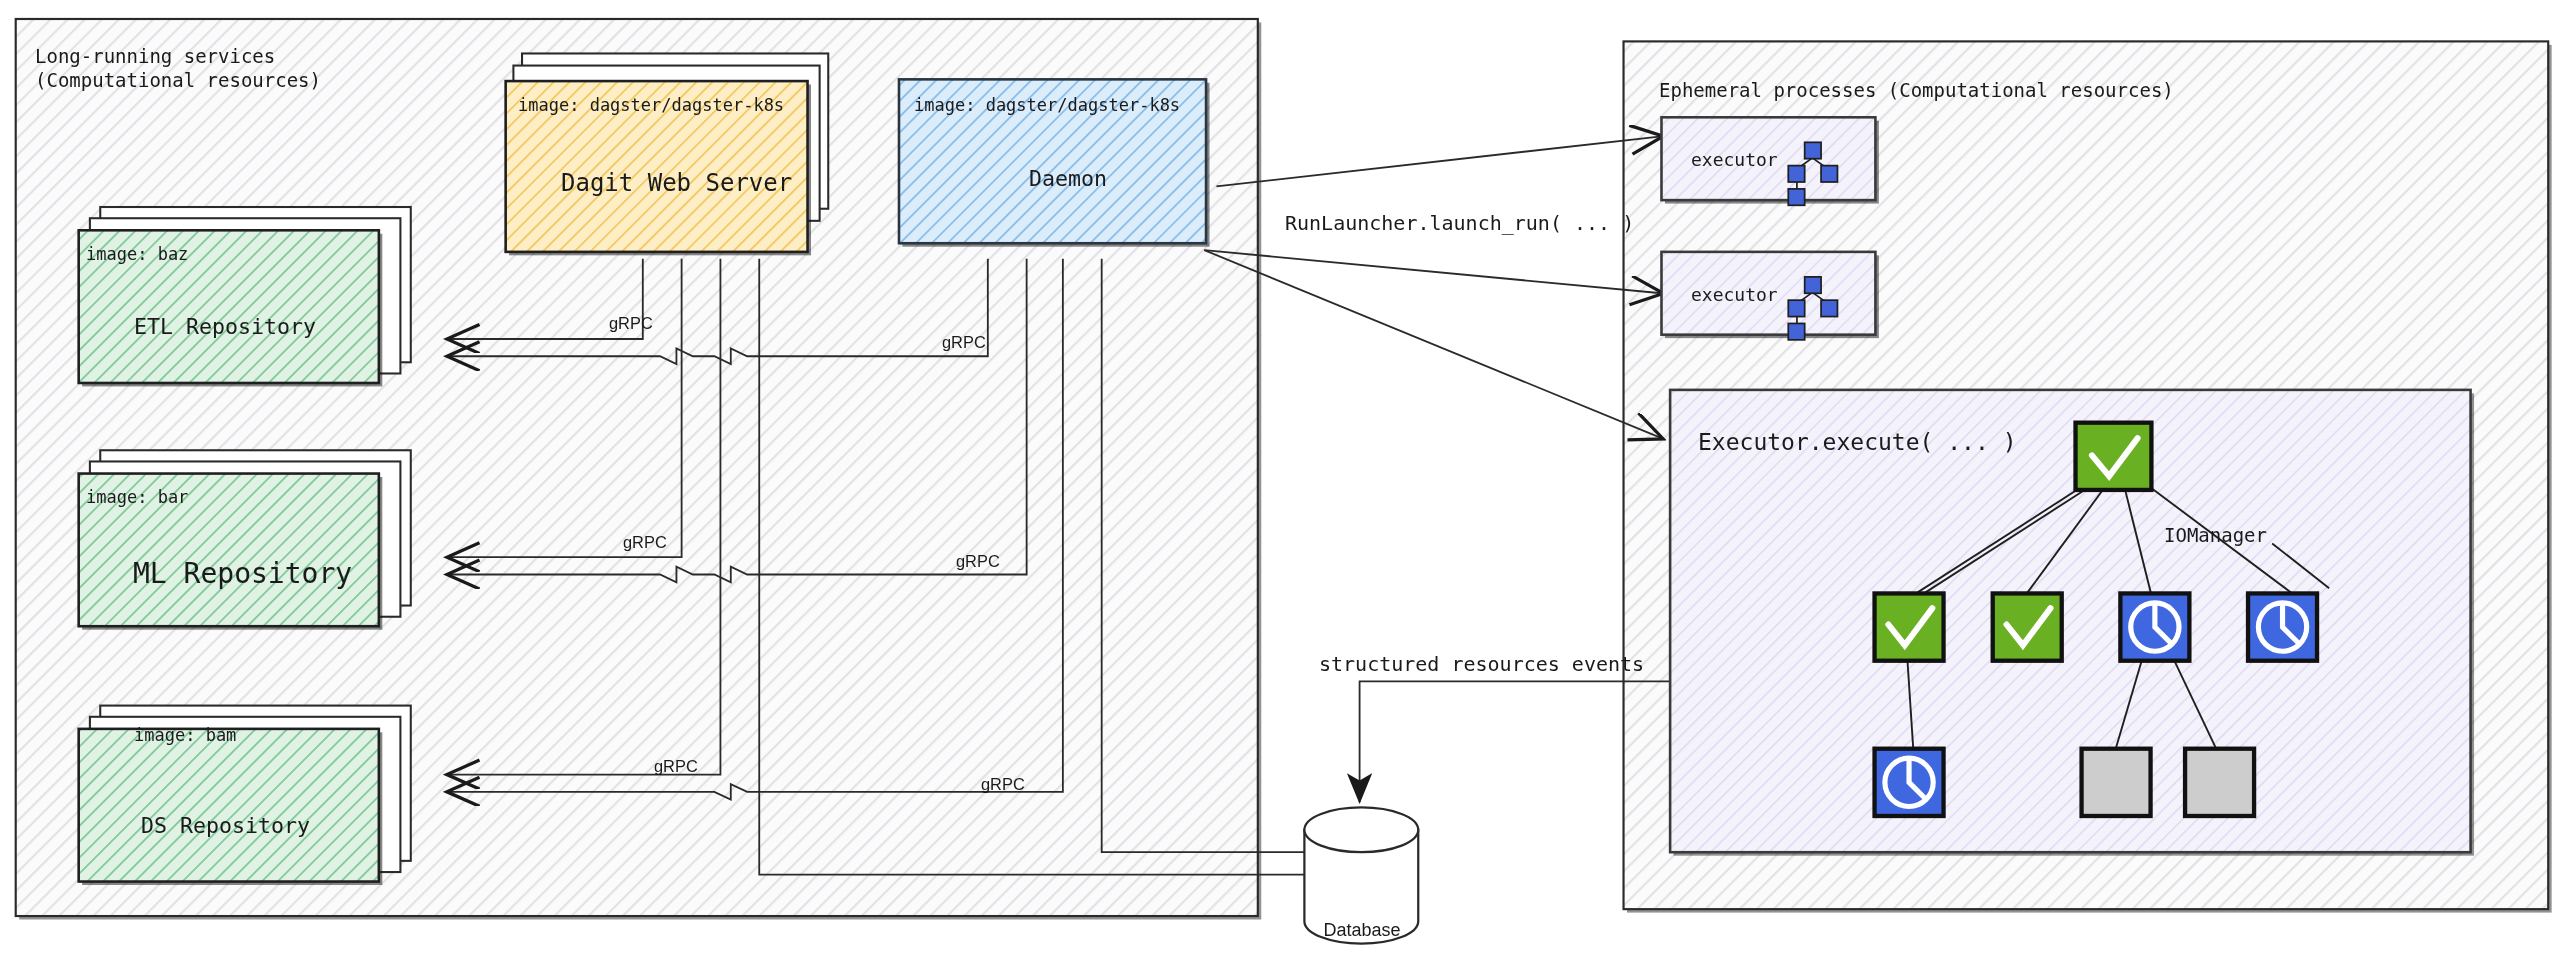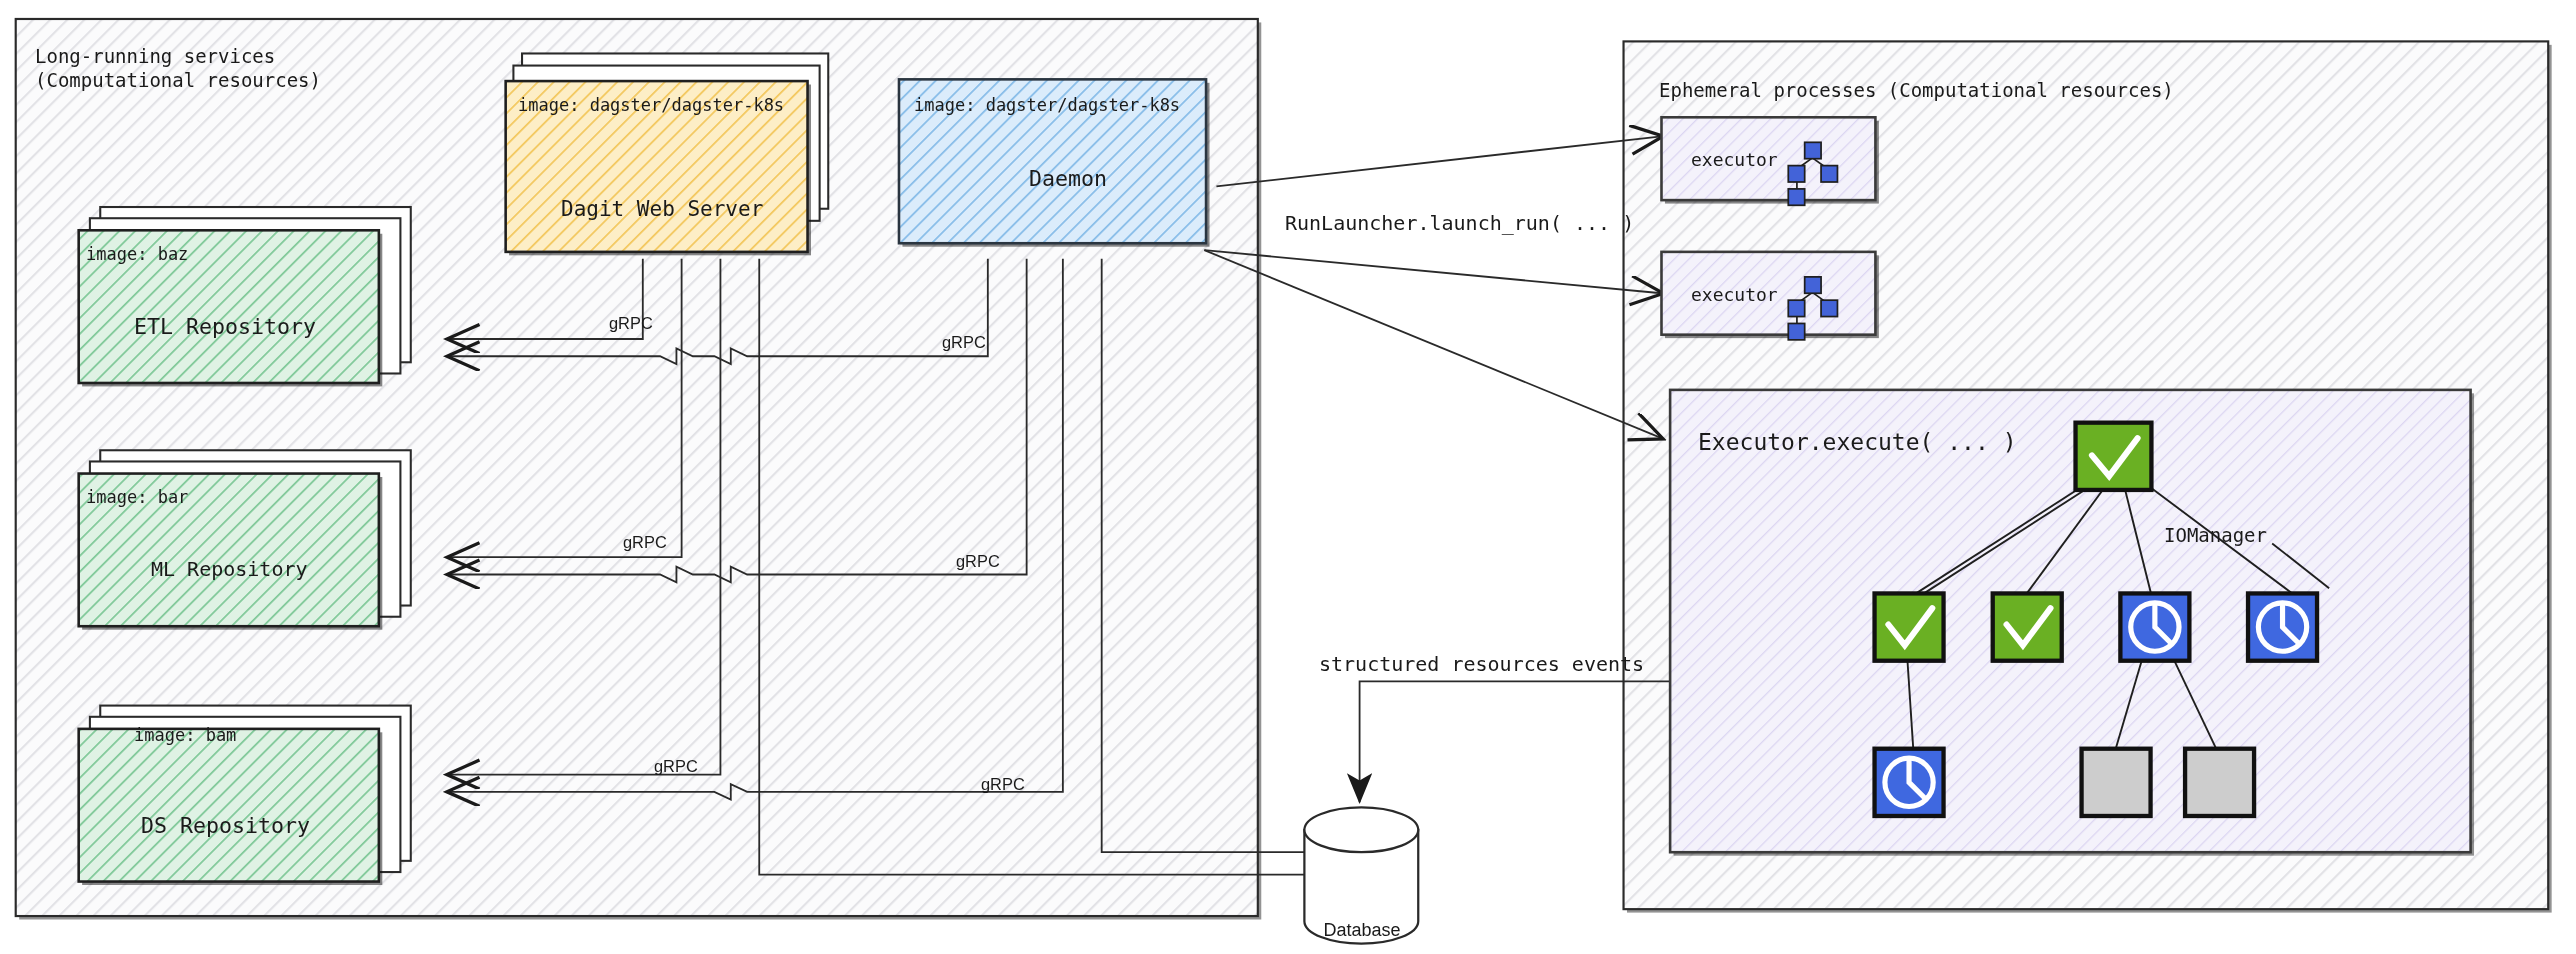--- a/index.html
+++ b/index.html
@@ -214,30 +214,30 @@
     <ellipse cx="1578" cy="962" rx="66" ry="26" fill="#ffffff" stroke="#2a2a2a" stroke-width="2.6"></ellipse>
   </g>
 </svg>
 
 <div class="lbl mono" style="left:35px;top:45px;font-size:19px;">Long-running services</div>
 <div class="lbl mono" style="left:35px;top:69px;font-size:19px;">(Computational resources)</div>
 
 <div class="lbl mono" style="left:1659px;top:67px;font-size:19px;margin-top:12px;">Ephemeral processes (Computational resources)</div>
 
 <div class="lbl mono" style="left:518px;top:95px;font-size:17px;">image: dagster/dagster-k8s</div>
-<div class="lbl mono" style="left:561px;top:169px;font-size:21px;margin-top:28px;">Dagit Web Server</div>
+<div class="lbl mono" style="left:561px;top:169px;font-size:24px;">Dagit Web Server</div>
 
 <div class="lbl mono" style="left:914px;top:95px;font-size:17px;">image: dagster/dagster-k8s</div>
 <div class="lbl mono" style="left:1017px;top:166px;font-size:21.6px;margin-left:12px;">Daemon</div>
 
 <div class="lbl mono" style="left:86px;top:244px;font-size:17px;">image: baz</div>
 <div class="lbl mono" style="left:134px;top:314px;font-size:21.6px;">ETL Repository</div>
 
 <div class="lbl mono" style="left:86px;top:487px;font-size:17px;">image: bar</div>
-<div class="lbl mono" style="left:151px;top:557px;font-size:20px;">ML Repository</div>
+<div class="lbl mono" style="left:133px;top:557px;font-size:28px;">ML Repository</div>
 
 <div class="lbl mono" style="left:86px;top:725px;font-size:17px;margin-left:48px;">image: bam</div>
 <div class="lbl mono" style="left:141px;top:813px;font-size:21.6px;">DS Repository</div>
 
 <div class="lbl mono" style="left:1691px;top:149px;font-size:18px;">executor</div>
 <div class="lbl mono" style="left:1691px;top:284px;font-size:18px;">executor</div>
 
 <div class="lbl mono" style="left:1698px;top:429px;font-size:23px;">Executor.execute( ... )</div>
 <div class="lbl mono" style="left:2164px;top:524px;font-size:19px;">IOManager</div>
 

